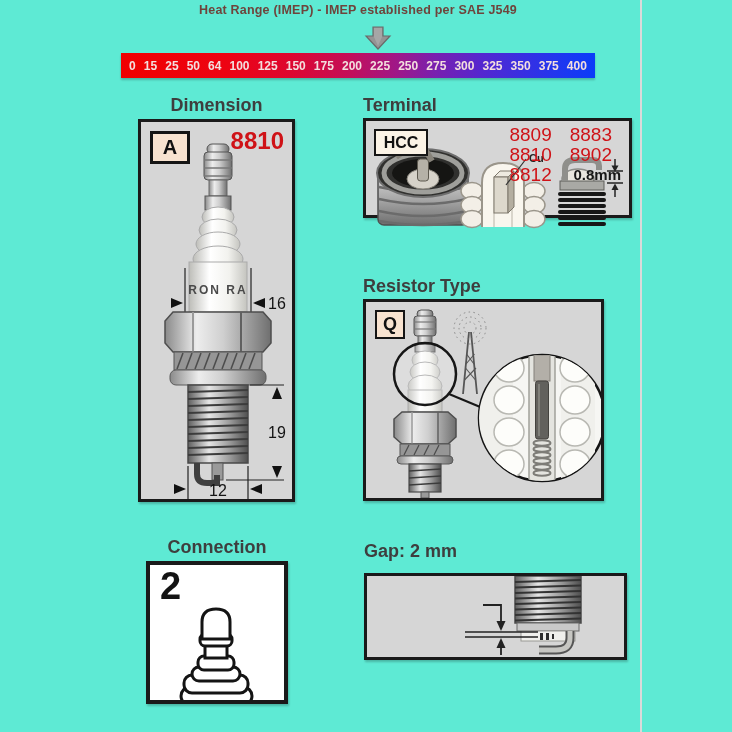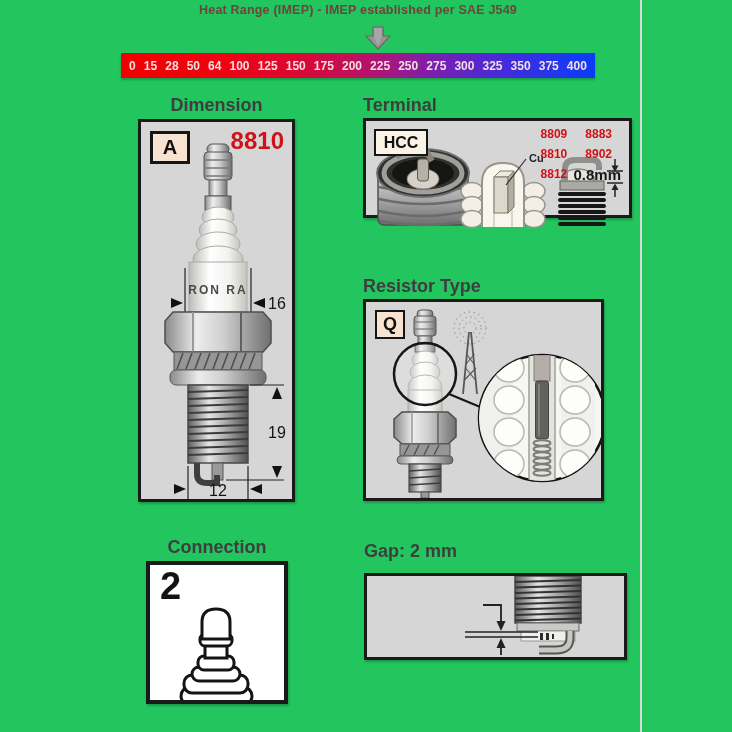--- a/index.html
+++ b/index.html
@@ -1,16 +1,16 @@
 <!DOCTYPE html>
 <html><head>
 <meta charset="utf-8">
 <style>
   html,body{margin:0;padding:0;background:#fff;}
-  .stage{position:relative;width:732px;height:732px;background:#22c55e;overflow:hidden;
+  .stage{position:relative;width:732px;height:732px;background:#5eead4;overflow:hidden;
          font-family:"Liberation Sans",sans-serif;}
   .vline{position:absolute;left:640px;top:0;width:2px;height:732px;background:#dadada;}
 
   
   .title{position:absolute;left:121px;top:3px;width:474px;text-align:center;
          font-size:12.5px;font-weight:bold;color:#6e443c;letter-spacing:.2px;}
   .pointer{position:absolute;left:364px;top:26px;width:28px;height:24px;}
 
   
   .bar{position:absolute;left:121px;top:53px;width:474px;height:25px;box-sizing:border-box;
@@ -39,22 +39,22 @@
 
   .badge{position:absolute;border:3px solid #151515;background:#f8e3d0;color:#111;
          font-weight:bold;display:flex;align-items:center;justify-content:center;z-index:3;}
   #dimension-badge{left:9px;top:9px;width:34px;height:27px;font-size:20px;}
   #terminal-badge{left:8px;top:8px;width:50px;height:23px;font-size:16px;background:#fbf3e6;border-width:2.5px;}
   #resistor-badge{left:9px;top:8px;width:26px;height:25px;font-size:18px;border-width:2.5px;}
 
   #dimension-part-number{position:absolute;right:8px;top:5px;font-size:24px;font-weight:bold;
          color:#cf1217;z-index:3;}
   .pn-grid{position:absolute;top:4px;right:17px;display:grid;grid-template-columns:auto auto;
-         column-gap:18px;row-gap:1px;justify-items:end;font-size:12px;line-height:19px;
-         font-weight:bold;color:#cf1217;z-index:3;}
+         column-gap:18px;row-gap:1px;justify-items:end;font-size:19px;line-height:19px;
+         font-weight:normal;color:#cf1217;z-index:3;}
   #terminal-gap-value{position:absolute;top:45px;right:8px;font-size:15px;font-weight:bold;
          color:#171717;z-index:3;}
   #connection-number{position:absolute;left:10px;top:0px;font-size:38px;font-weight:bold;color:#131313;}
 
   .illus{position:absolute;left:0;top:0;}
   svg text{font-family:"Liberation Sans",sans-serif;}
 </style>
 </head>
 <body>
 
@@ -63,21 +63,21 @@
   <div class="vline"></div>
 
   <div class="title">Heat Range (IMEP) - IMEP established per SAE J549</div>
   <svg class="pointer" viewBox="0 0 28 24">
     <polygon points="9,1 19,1 19,10 26,10 14,23 2,10 9,10" fill="#949494" stroke="#6a6a6a" stroke-width="1.2"></polygon>
     <polygon points="10,2 18,2 18,11 14,20 10,11" fill="#b8b8b8" opacity="0.5"></polygon>
   </svg>
   <div class="bar">
       <span class="tick">0</span>
       <span class="tick">15</span>
-      <span class="tick">28</span>
+      <span class="tick">25</span>
       <span class="tick">50</span>
       <span class="tick">64</span>
       <span class="tick">100</span>
       <span class="tick">125</span>
       <span class="tick">150</span>
       <span class="tick">175</span>
       <span class="tick">200</span>
       <span class="tick">225</span>
       <span class="tick">250</span>
       <span class="tick">275</span>

